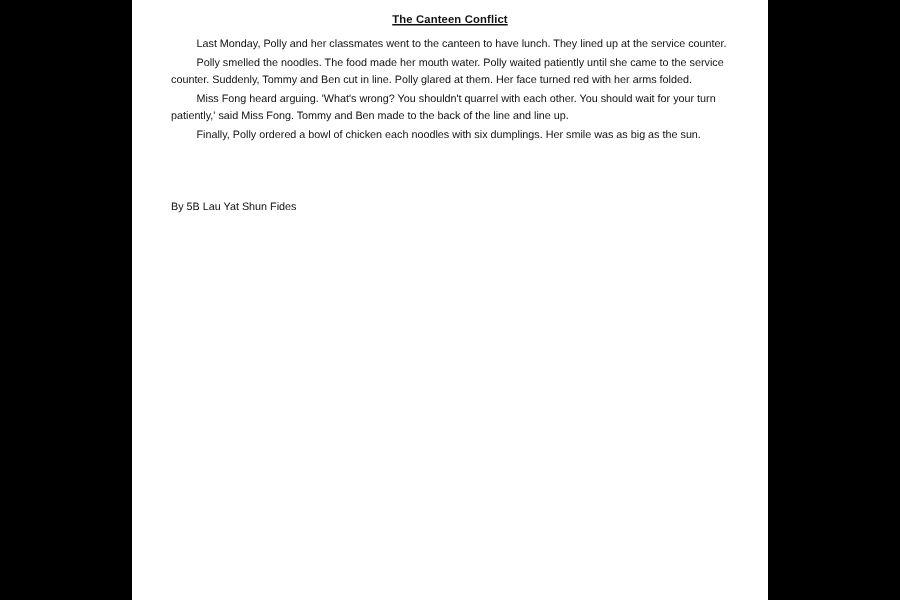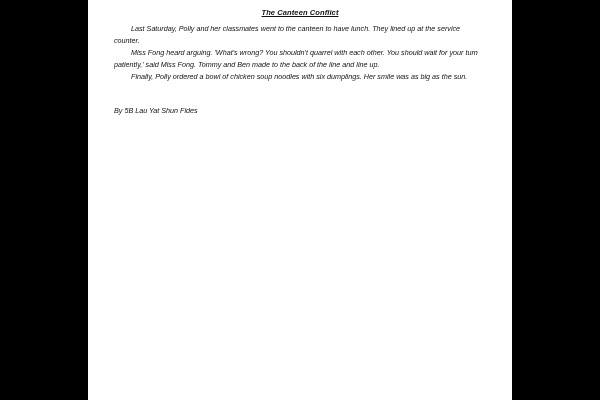--- a/index.html
+++ b/index.html
@@ -8,21 +8,20 @@
     background: #000000;
     width: 600px;
     height: 400px;
     overflow: hidden;
   }
   #page-wrap {
     position: relative;
     width: 600px;
     height: 385px;
     background: #000000;
-    font-style: italic;
   }
   #page {
     position: absolute;
     left: 88px;
     top: 0;
     width: 424px;
     height: 400px;
     background: #ffffff;
     box-sizing: border-box;
     padding: 8px 26px 0 26px;
@@ -41,29 +40,30 @@
     font-size: 7.2px;
     line-height: 11.6px;
     margin: 0 0 1px 0;
     text-indent: 17px;
     text-align: left;
     color: #111111;
   }
   .signature {
     font-size: 7.2px;
     line-height: 11.6px;
-    margin: 22px 0 0 0;
+    margin: 36px 0 0 0;
     text-indent: 0;
     color: #111111;
   }
 </style>
 </head>
 <body>
 
 <div id="page-wrap">
   <div id="page">
     <h1 class="doc-title">The Canteen Conflict</h1>
-    <p class="para">Last Saturday, Polly and her classmates went to the canteen to have lunch. They lined up at the service counter.</p>
+    <p class="para">Last Monday, Polly and her classmates went to the canteen to have lunch. They lined up at the service counter.</p>
+    <p class="para">Polly smelled the noodles. The food made her mouth water. Polly waited patiently until she came to the service counter. Suddenly, Tommy and Ben cut in line. Polly glared at them. Her face turned red with her arms folded.</p>
     <p class="para">Miss Fong heard arguing. 'What's wrong? You shouldn't quarrel with each other. You should wait for your turn patiently,' said Miss Fong. Tommy and Ben made to the back of the line and line up.</p>
-    <p class="para">Finally, Polly ordered a bowl of chicken soup noodles with six dumplings. Her smile was as big as the sun.</p>
+    <p class="para">Finally, Polly ordered a bowl of chicken each noodles with six dumplings. Her smile was as big as the sun.</p>
     <p class="signature">By 5B Lau Yat Shun Fides</p>
   </div>
 </div>
 
 </body></html>

